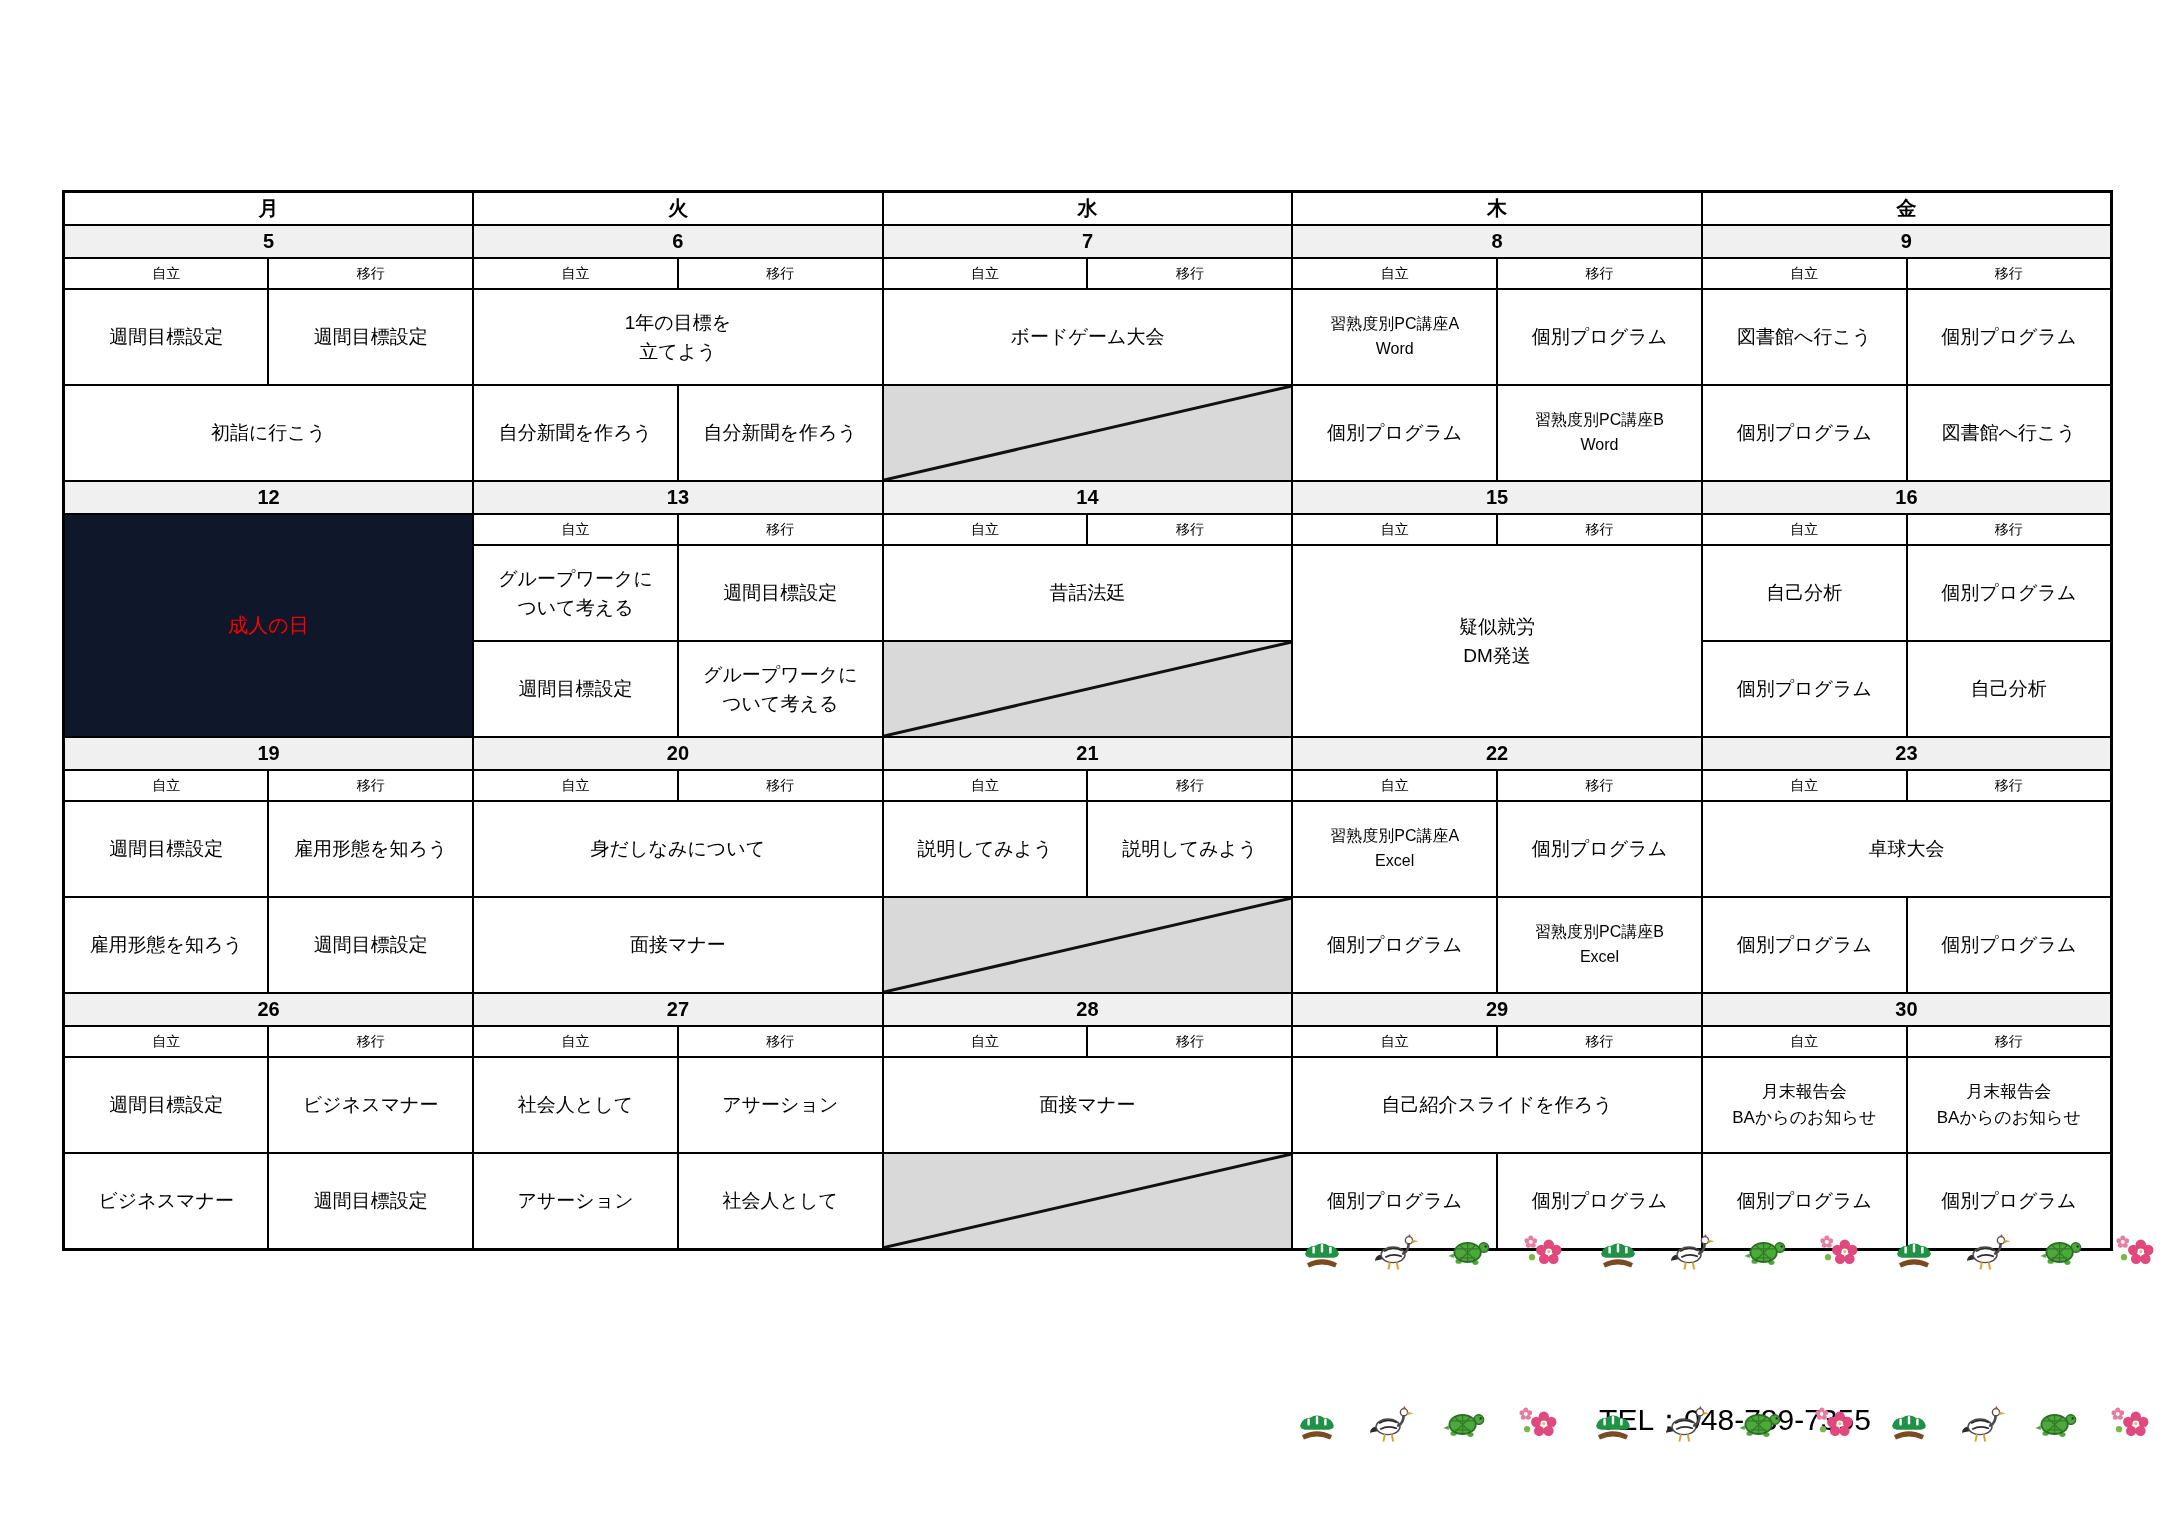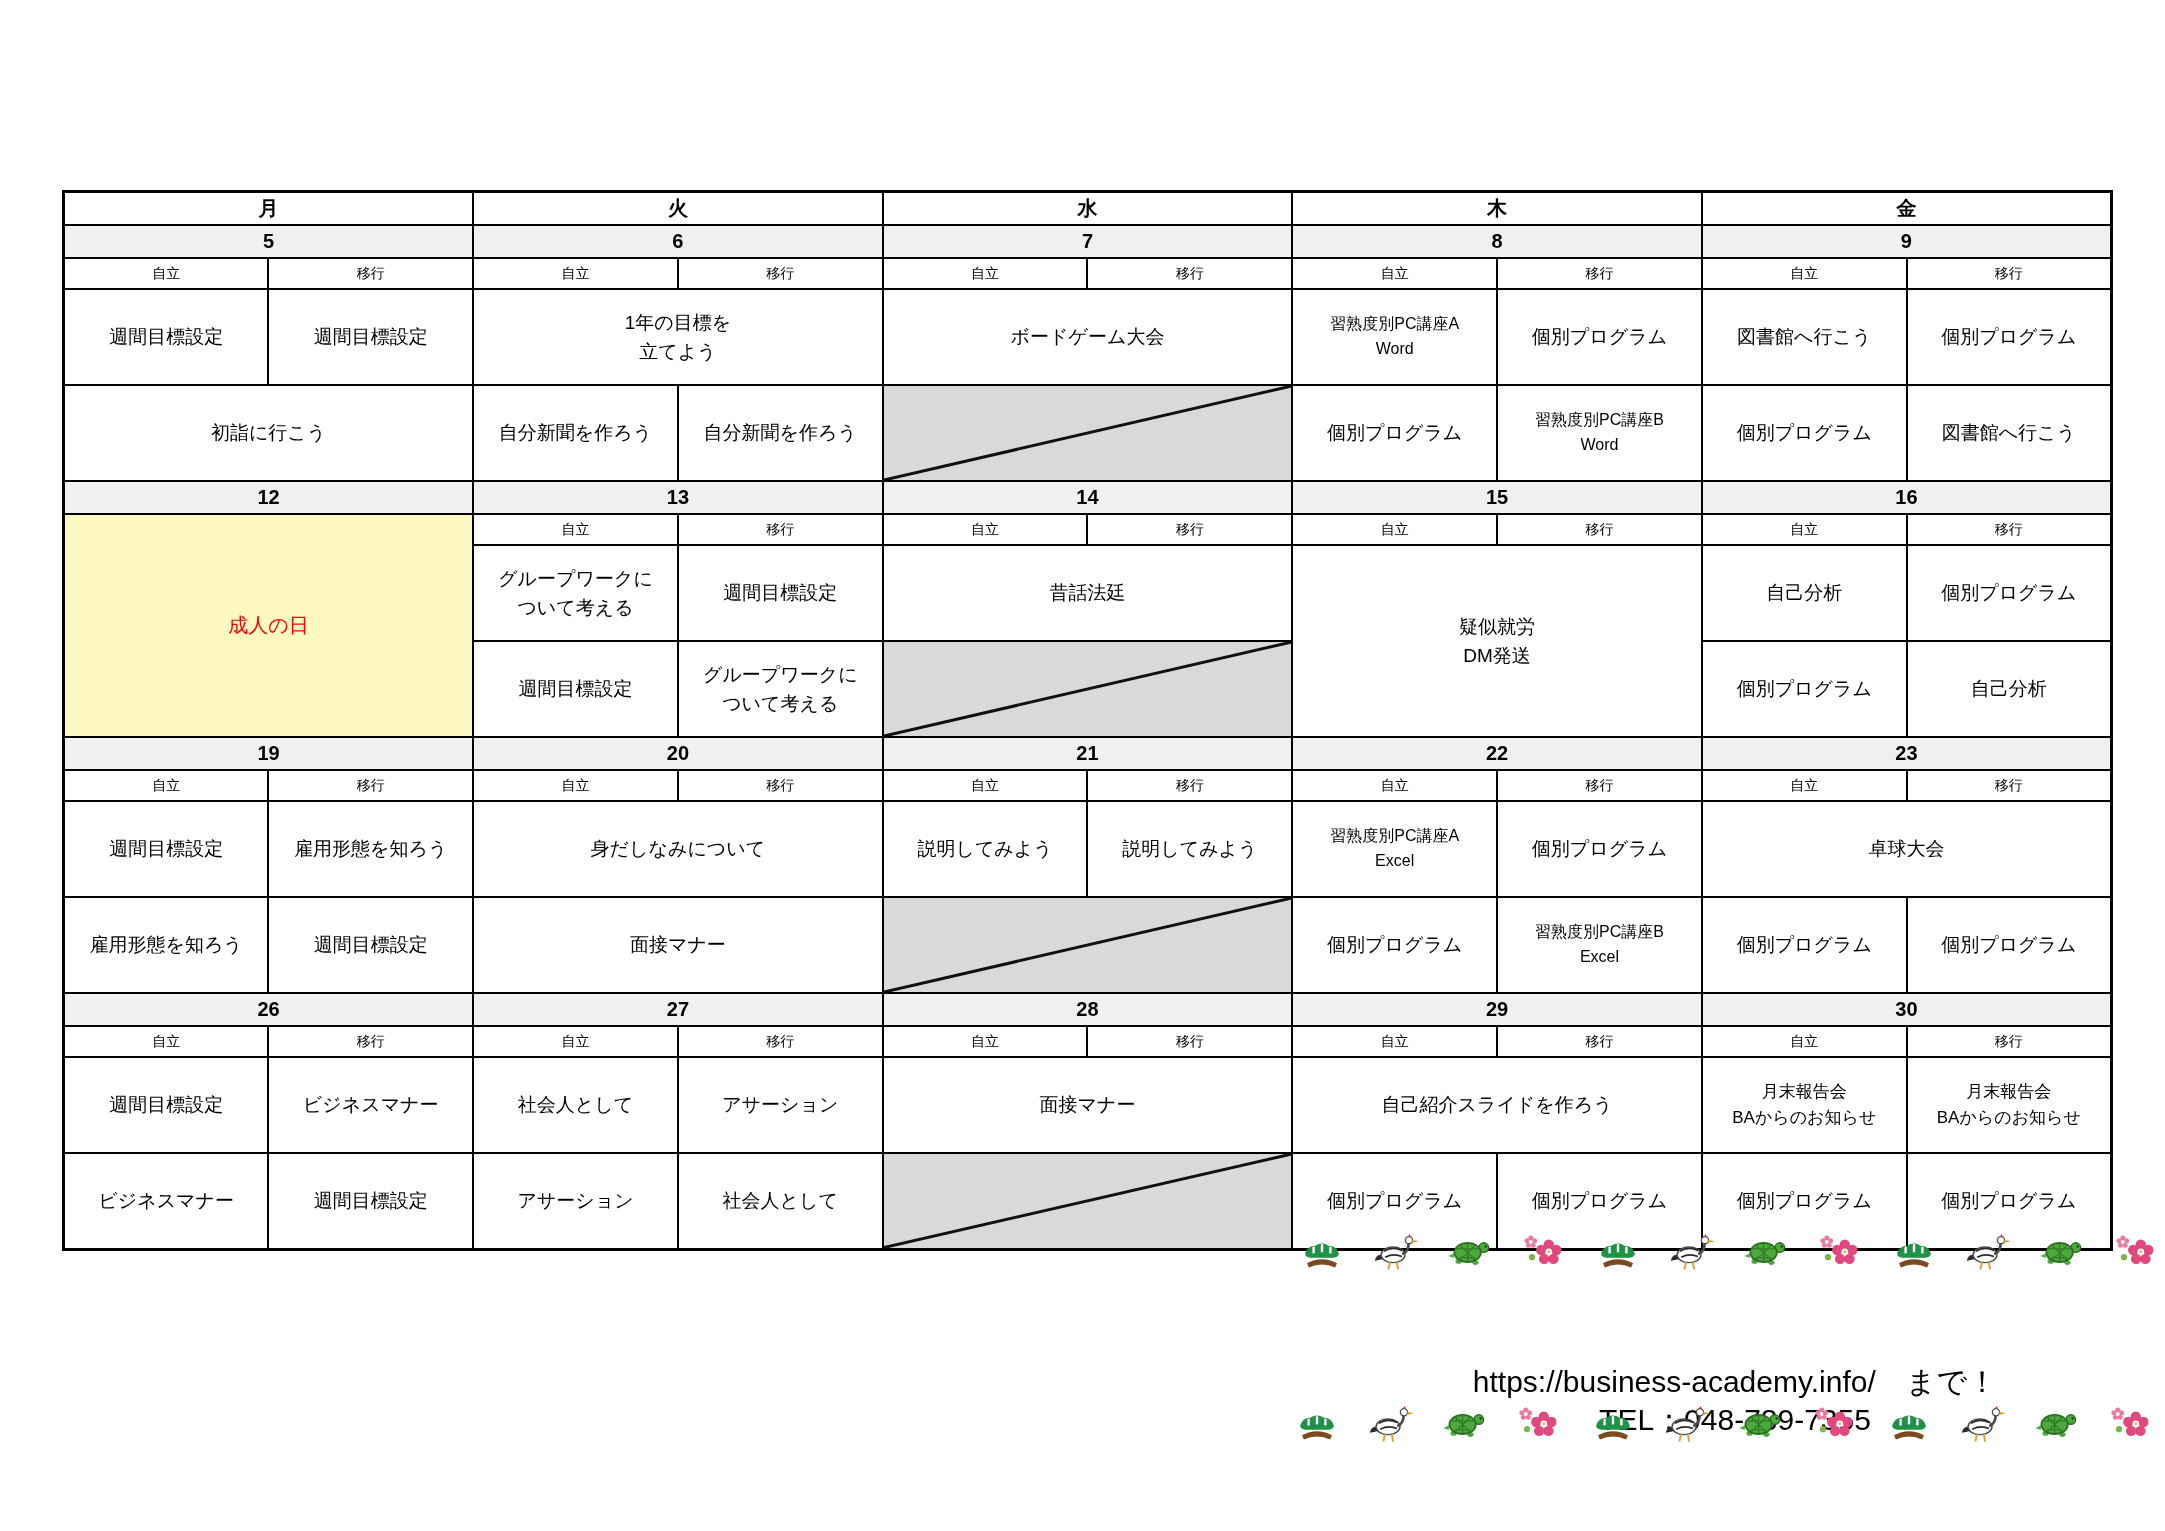--- a/index.html
+++ b/index.html
@@ -11,21 +11,21 @@
             table-layout:fixed;border:3px solid #000;}
   table.cal td{border:2px solid #000;text-align:center;vertical-align:middle;
                padding:0 2px;white-space:pre-line;overflow:hidden;line-height:1.55;}
   tr.r-dh{height:28px;}  tr.r-date{height:28px;}  tr.r-sub{height:31px;}  tr.r-act{height:96px;}
   td.dh{font-weight:700;font-size:20px;}
   td.date{background:#f0f0f0;font-weight:700;font-size:20px;}
   td.sub{font-size:14px;}
   td.act{font-size:19px;}
   td.sm{font-size:16px;margin-left:36px;}
   td.mid{font-size:17px;}
-  td.holiday{background:#fef9c3;color:#ff0000;font-size:20px;}
+  td.holiday{background:#0f172a;color:#ff0000;font-size:20px;}
   td.blocked{background:#d9d9d9;position:relative;padding:0;}
   td.blocked svg{position:absolute;left:0;top:0;width:100%;height:100%;display:block;}
   .deco-row{position:absolute;display:flex;align-items:center;justify-content:space-between;}
   .deco-top{left:1293px;top:1226px;width:872px;height:48px;}
   .deco-bottom{left:1288px;top:1396px;width:872px;height:52px;}
   .deco-icon{display:inline-block;}
   .deco-icon svg{width:58px;height:48px;display:block;}
   .f-line{position:absolute;left:1735px;transform:translateX(-50%);white-space:nowrap;
           font-size:30px;}
   .f1{top:1276px;}  .f2{top:1400px;}  .f3{top:1362px;}
@@ -388,21 +388,20 @@
             <circle cx="20.1" cy="27.4" r="4.3"></circle>
             <circle cx="17.7" cy="20" r="4.3"></circle>
           </g>
           <circle cx="24" cy="21.5" r="2.7" fill="#fff"></circle>
           <circle cx="24" cy="21.5" r="1.2" fill="#e8b63a"></circle>
         </svg>
       </span>
     </div>
 
   <div class="f-line f2">TEL：048-789-7355</div>
-  <div class="f-line f3">https://business-academy.info/　まで！</div>
 
   <div class="deco-row deco-bottom">
       <span class="deco-icon">
         <svg viewBox="0 0 40 40">
           <path d="M6 23a8 8 0 0 1 8.5-6.5a8.5 8.5 0 0 1 11 0A8 8 0 0 1 34 23c0 2.4-2 3.4-4.2 3.4H10.2C8 26.4 6 25.4 6 23z" fill="#1f9246"></path>
           <path d="M13 18v4m7-6v5m7-3v4" stroke="#fff" stroke-width="2" stroke-linecap="round" fill="none"></path>
           <path d="M7.5 31q12.5-6.5 25 0l-1.6 3.6q-10.9-4.9-21.8 0z" fill="#7a4a21"></path>
         </svg>
       </span>
       <span class="deco-icon">

